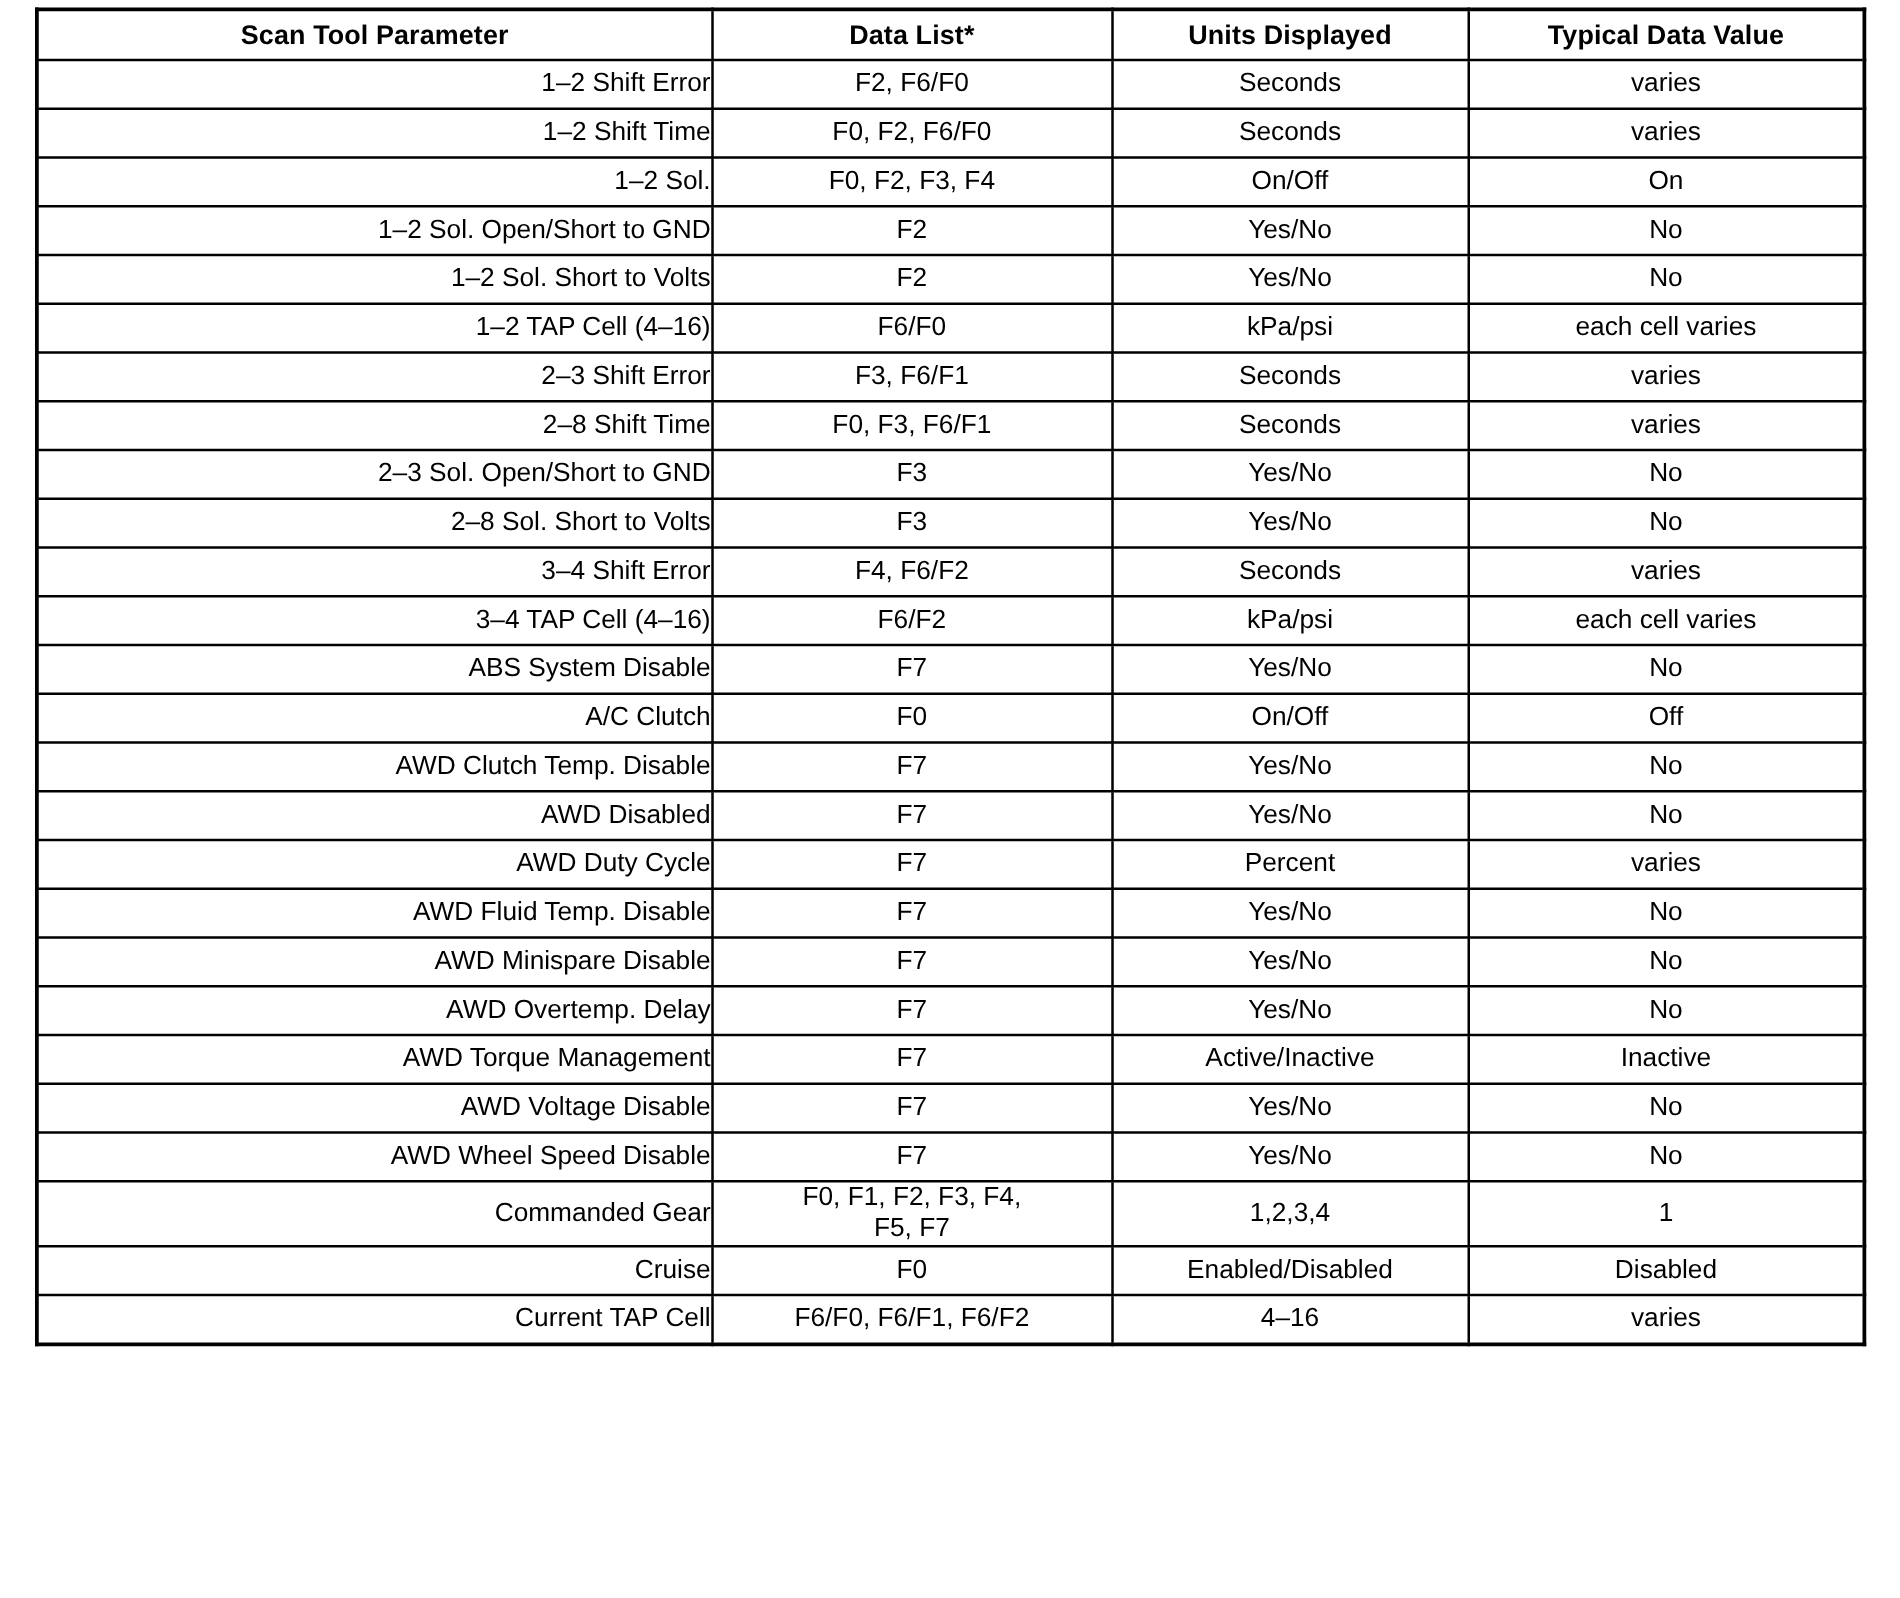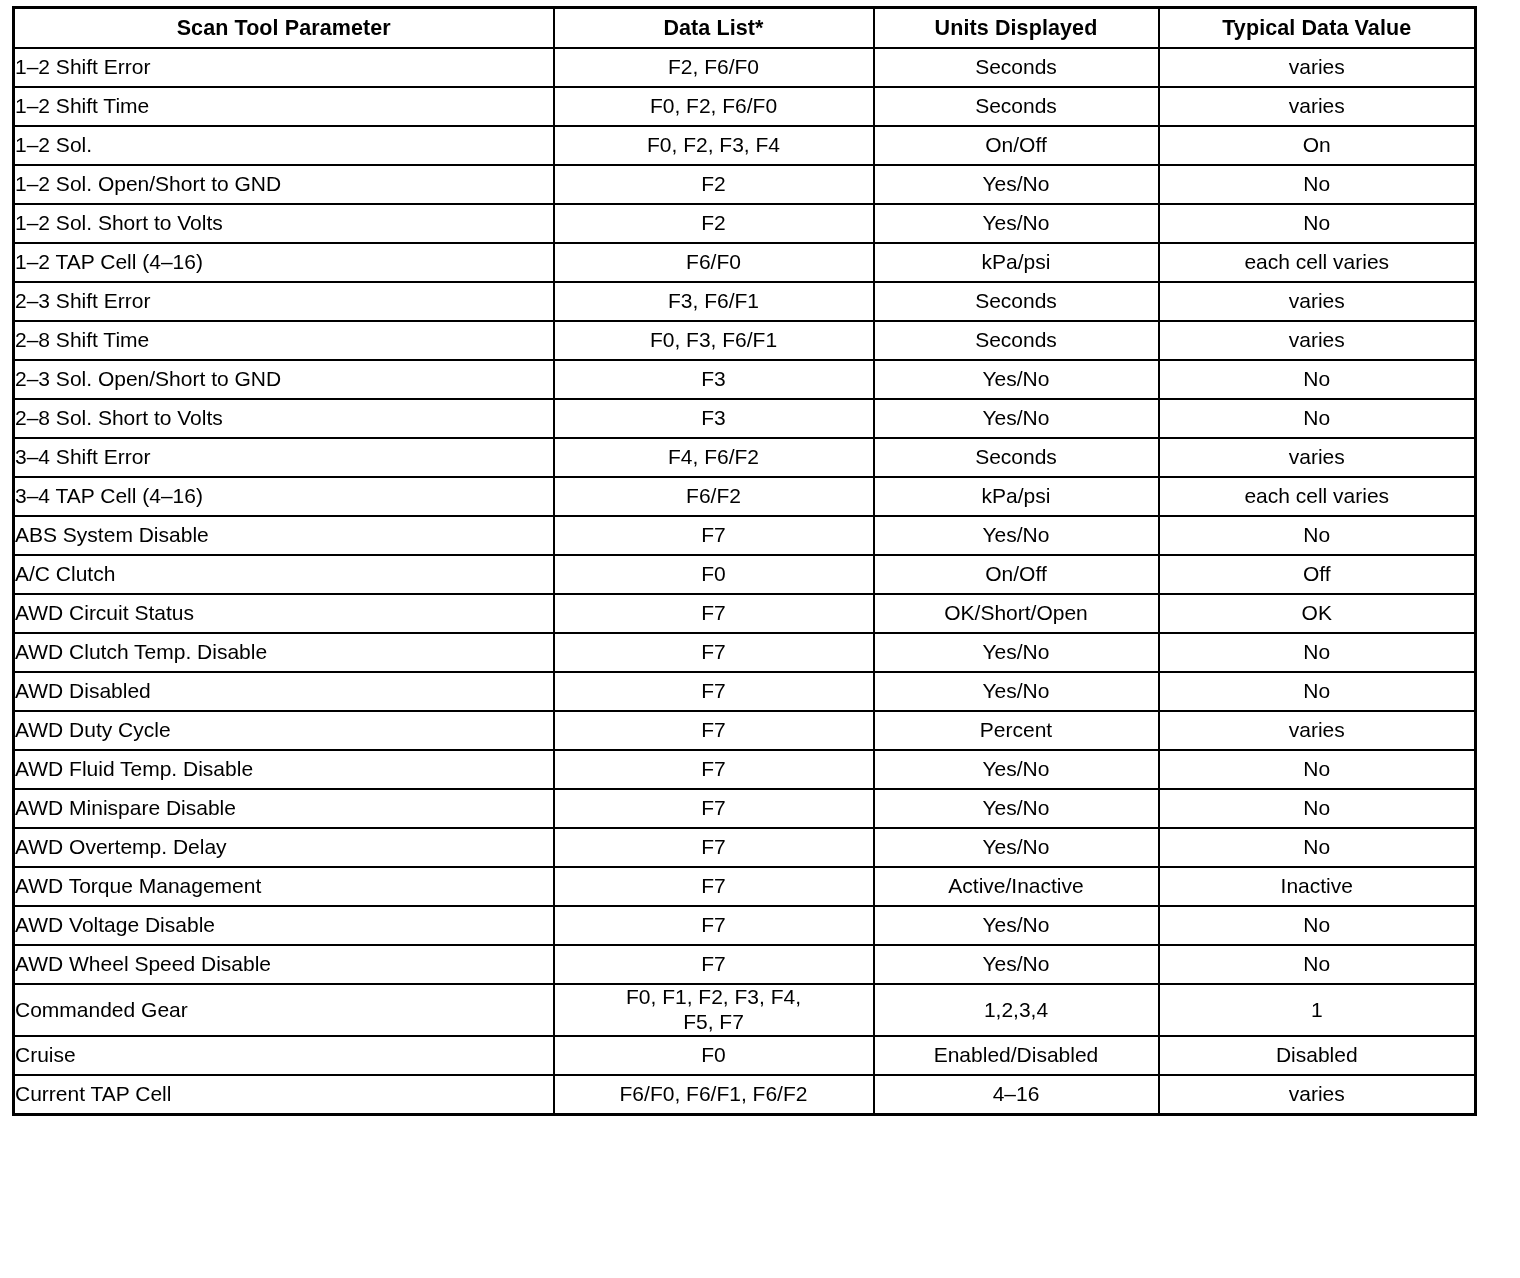--- a/index.html
+++ b/index.html
@@ -12,21 +12,21 @@
     height: 1278px;
     font-family: "Liberation Sans", sans-serif;
     color: #000000;
     -webkit-font-smoothing: antialiased;
   }
   .page {
     position: relative;
     width: 1520px;
     height: 1278px;
     box-sizing: border-box;
-    padding: 6px 28px 10px 12px;
+    padding: 6px 28px 10px 28px;
   }
   table.scan-table {
     width: 1462px;
     border-collapse: collapse;
     table-layout: fixed;
     border: 3px solid #000;
   }
   table.scan-table col.c0 { width: 540px; }
   table.scan-table col.c1 { width: 320px; }
   table.scan-table col.c2 { width: 285px; }
@@ -44,21 +44,21 @@
     font-weight: bold;
     text-align: center;
     height: 38px;
     font-size: 21.5px;
     letter-spacing: 0.1px;
   }
   table.scan-table tbody td {
     height: 37px;
   }
   td.param {
-    text-align: left;
+    text-align: right;
     padding-left: 10px;
     font-size: 21px;
   }
   td.ctr {
     text-align: center;
   }
   tr.tall td {
     height: 62px;
   }
   .multiline {
@@ -164,26 +164,20 @@
         <td class="ctr">Yes/No</td>
         <td class="ctr">No</td>
       </tr>
       <tr>
         <td class="param">A/C Clutch</td>
         <td class="ctr">F0</td>
         <td class="ctr">On/Off</td>
         <td class="ctr">Off</td>
       </tr>
       <tr>
-        <td class="param">AWD Circuit Status</td>
-        <td class="ctr">F7</td>
-        <td class="ctr">OK/Short/Open</td>
-        <td class="ctr">OK</td>
-      </tr>
-      <tr>
         <td class="param">AWD Clutch Temp. Disable</td>
         <td class="ctr">F7</td>
         <td class="ctr">Yes/No</td>
         <td class="ctr">No</td>
       </tr>
       <tr>
         <td class="param">AWD Disabled</td>
         <td class="ctr">F7</td>
         <td class="ctr">Yes/No</td>
         <td class="ctr">No</td>

